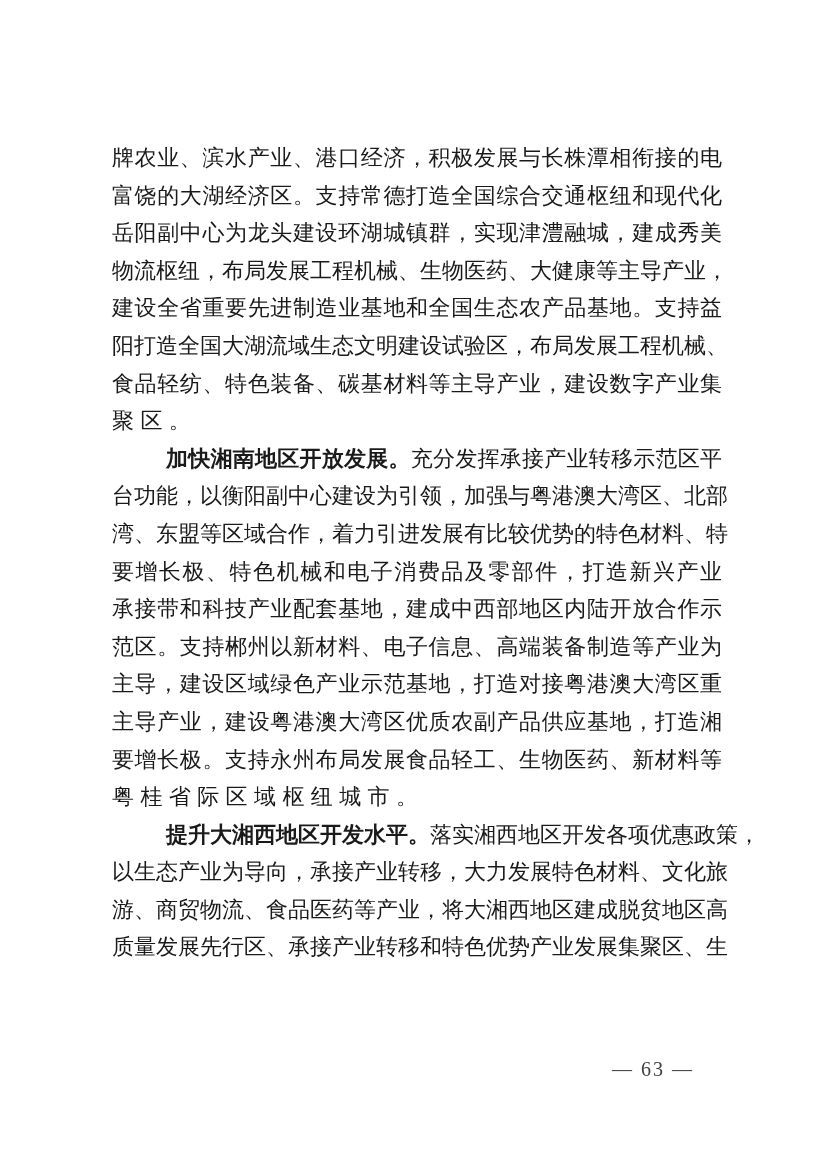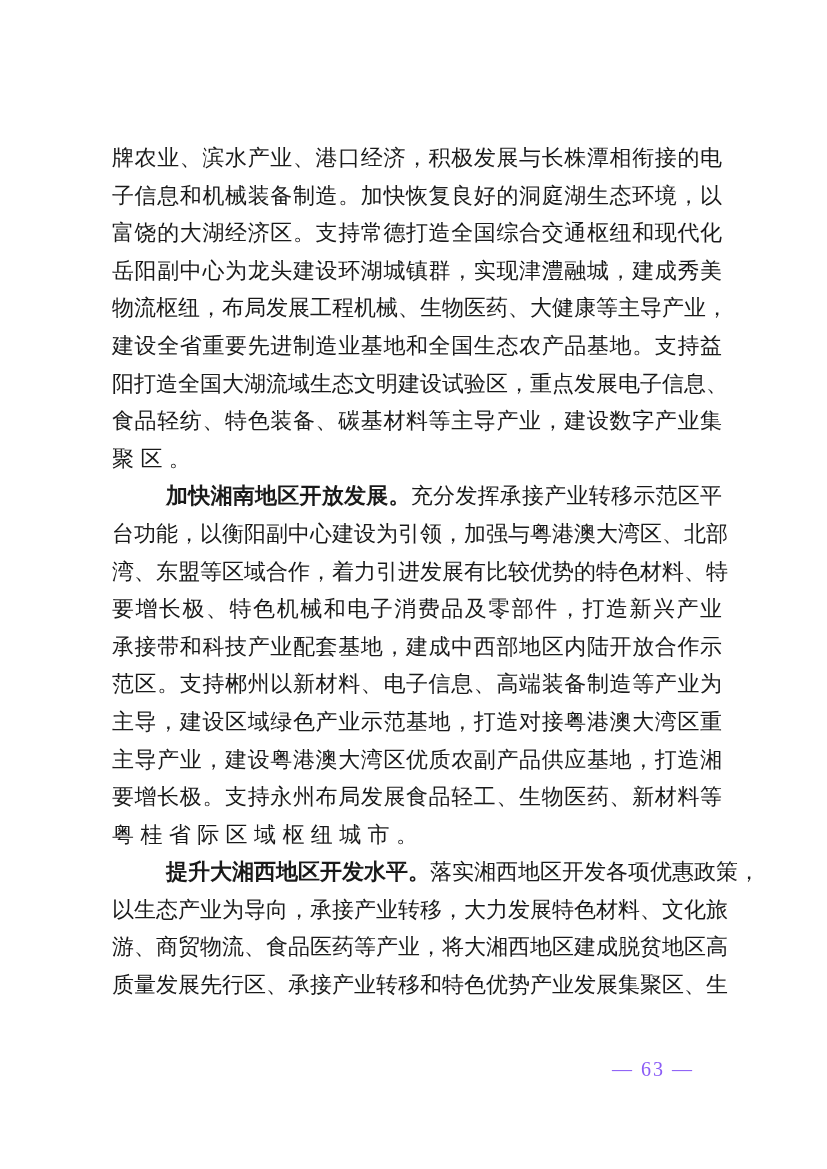--- a/index.html
+++ b/index.html
@@ -15,36 +15,35 @@
   .line {
     height: 37.6px; line-height: 37.6px; white-space: nowrap;
     letter-spacing: 6.4px;
   }
   .line.just { text-align: justify; text-align-last: justify; letter-spacing: 0; }
   .indent { padding-left: 45px; }
   .bold { font-weight: bold; font-family: "DejaVu Sans", "Liberation Sans", sans-serif; margin-left: 9px; }
   .pagenum {
     position: absolute; left: 612px; top: 1058px;
     font-family: "Liberation Serif", "DejaVu Serif", serif;
-    font-size: 20px; color: #8b5cf6; letter-spacing: 2px; white-space: nowrap;
+    font-size: 20px; color: #404040; letter-spacing: 2px; white-space: nowrap;
   }
 </style>
 </head>
 <body>
 
 <div class="page">
   <div class="content">
 
     <div class="line just">牌农业、滨水产业、港口经济，积极发展与长株潭相衔接的电</div>
-    <div class="line just">子信息和机械装备制造。加快恢复良好的洞庭湖生态环境，以</div>
     <div class="line just">富饶的大湖经济区。支持常德打造全国综合交通枢纽和现代化</div>
     <div class="line just">岳阳副中心为龙头建设环湖城镇群，实现津澧融城，建成秀美</div>
     <div class="line just">物流枢纽，布局发展工程机械、生物医药、大健康等主导产业，</div>
     <div class="line just">建设全省重要先进制造业基地和全国生态农产品基地。支持益</div>
-    <div class="line just">阳打造全国大湖流域生态文明建设试验区，重点发展电子信息、</div>
+    <div class="line just">阳打造全国大湖流域生态文明建设试验区，布局发展工程机械、</div>
     <div class="line just">食品轻纺、特色装备、碳基材料等主导产业，建设数字产业集</div>
     <div class="line">聚区。</div>
 
     <div class="line just indent"><span class="bold">加快湘南地区开放发展。</span><span>充分发挥承接产业转移示范区平</span></div>
     <div class="line just">台功能，以衡阳副中心建设为引领，加强与粤港澳大湾区、北部</div>
     <div class="line just">湾、东盟等区域合作，着力引进发展有比较优势的特色材料、特</div>
     <div class="line just">要增长极、特色机械和电子消费品及零部件，打造新兴产业</div>
     <div class="line just">承接带和科技产业配套基地，建成中西部地区内陆开放合作示</div>
     <div class="line just">范区。支持郴州以新材料、电子信息、高端装备制造等产业为</div>
     <div class="line just">主导，建设区域绿色产业示范基地，打造对接粤港澳大湾区重</div>

